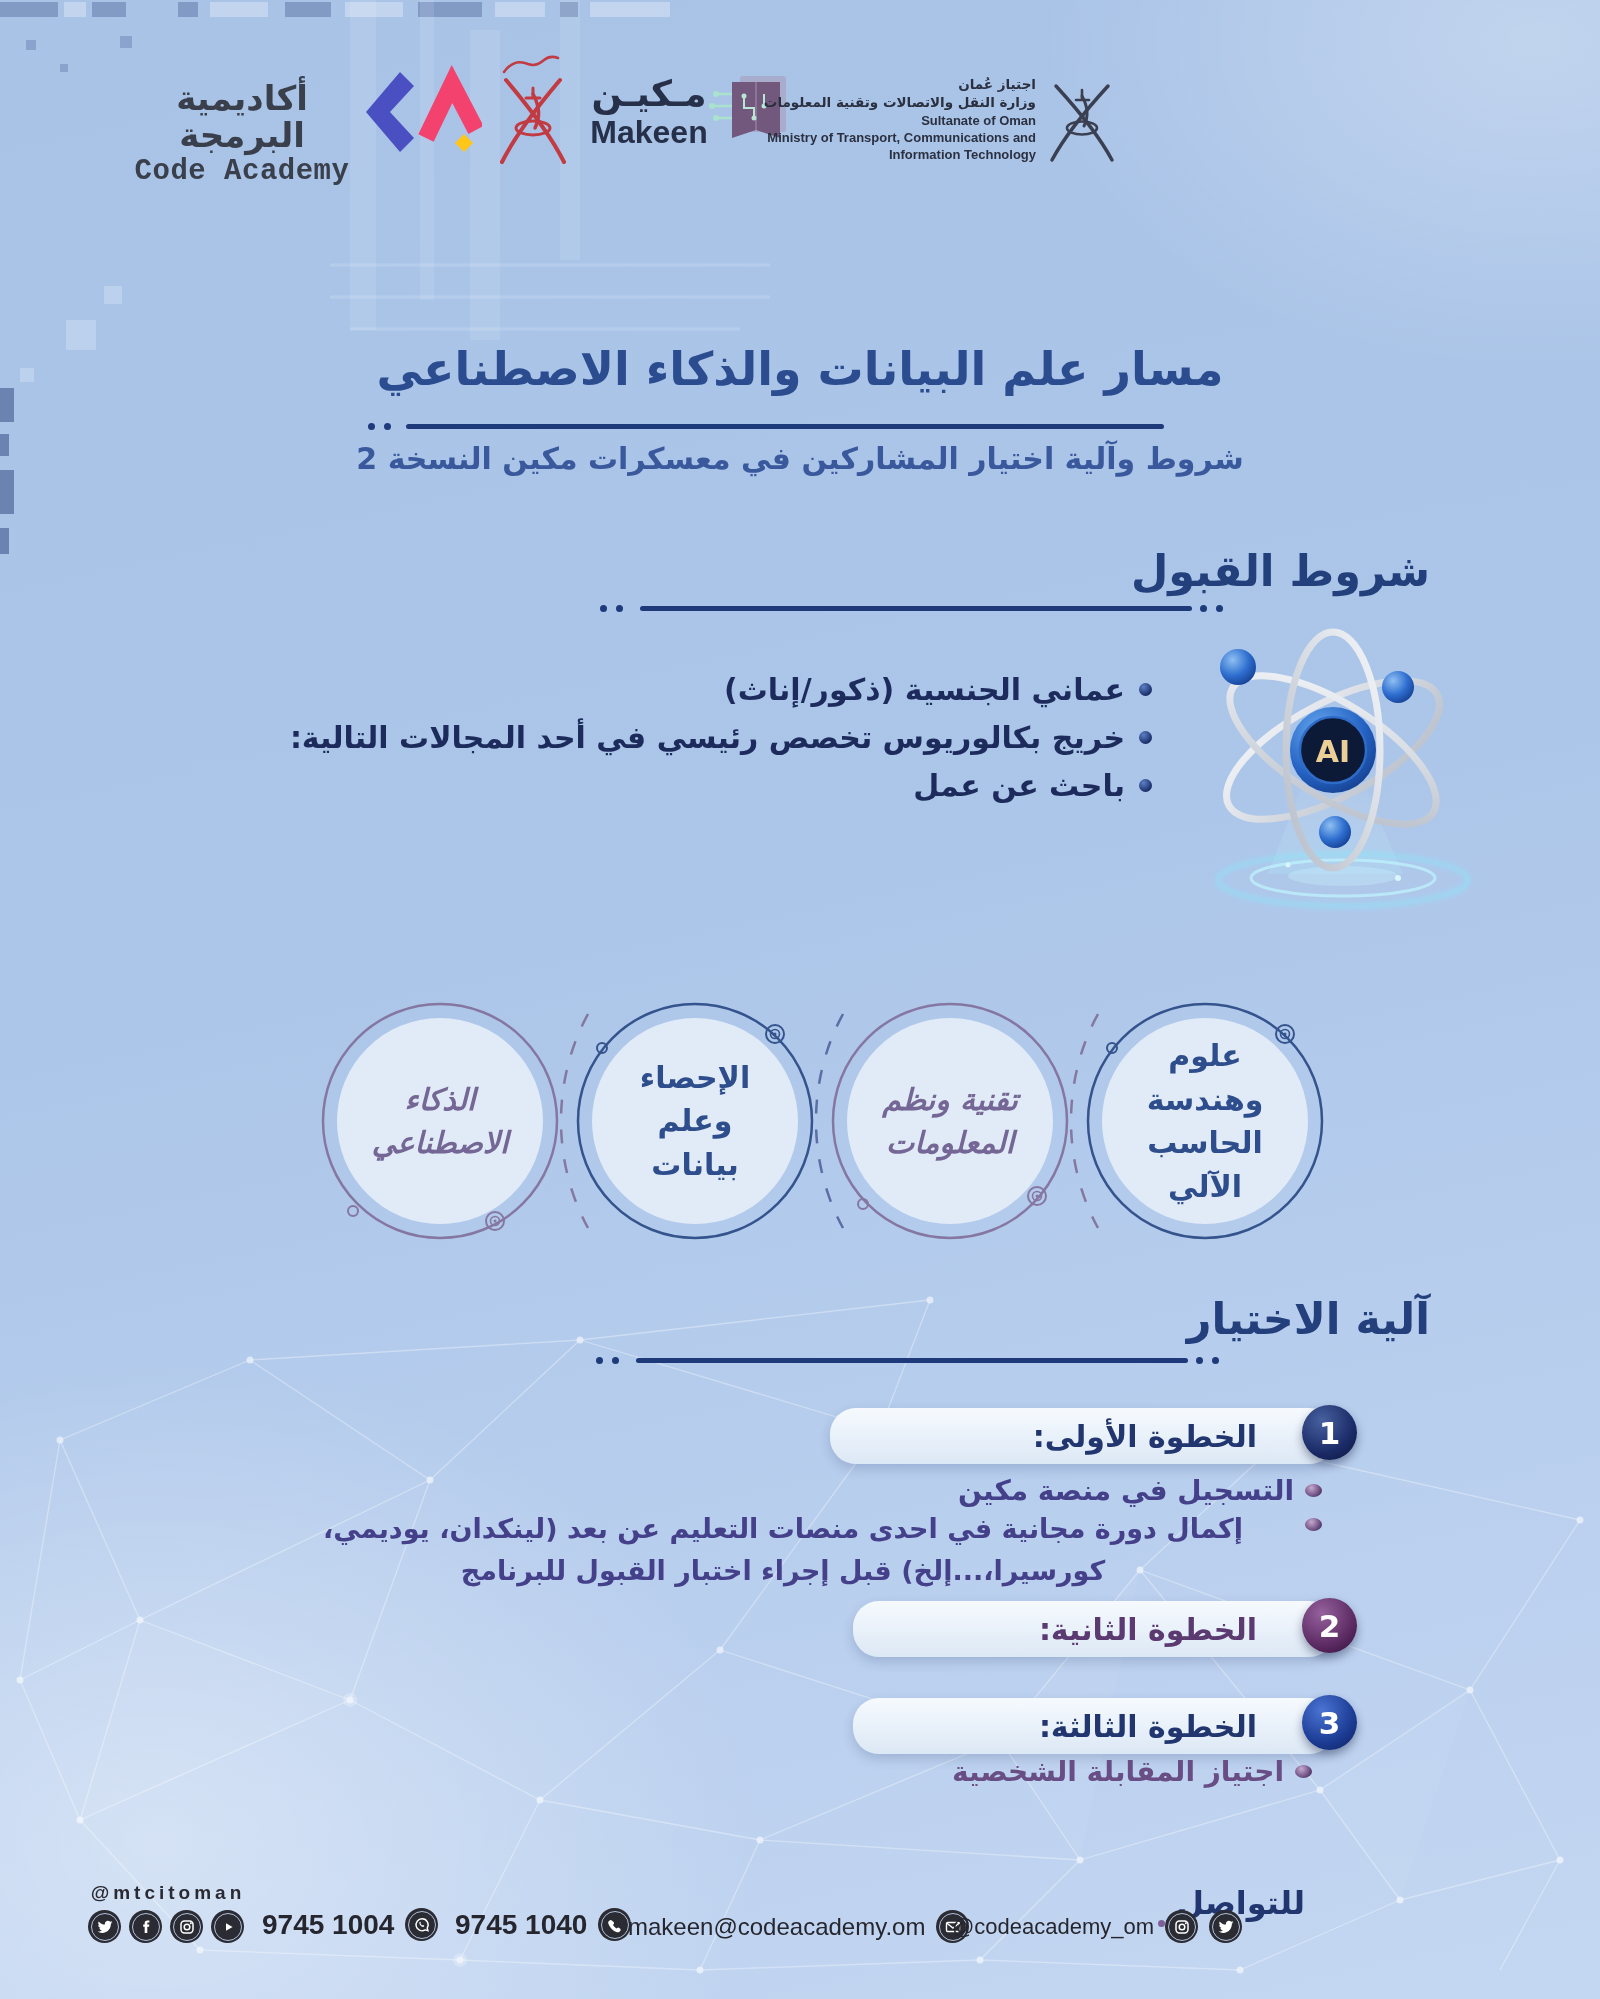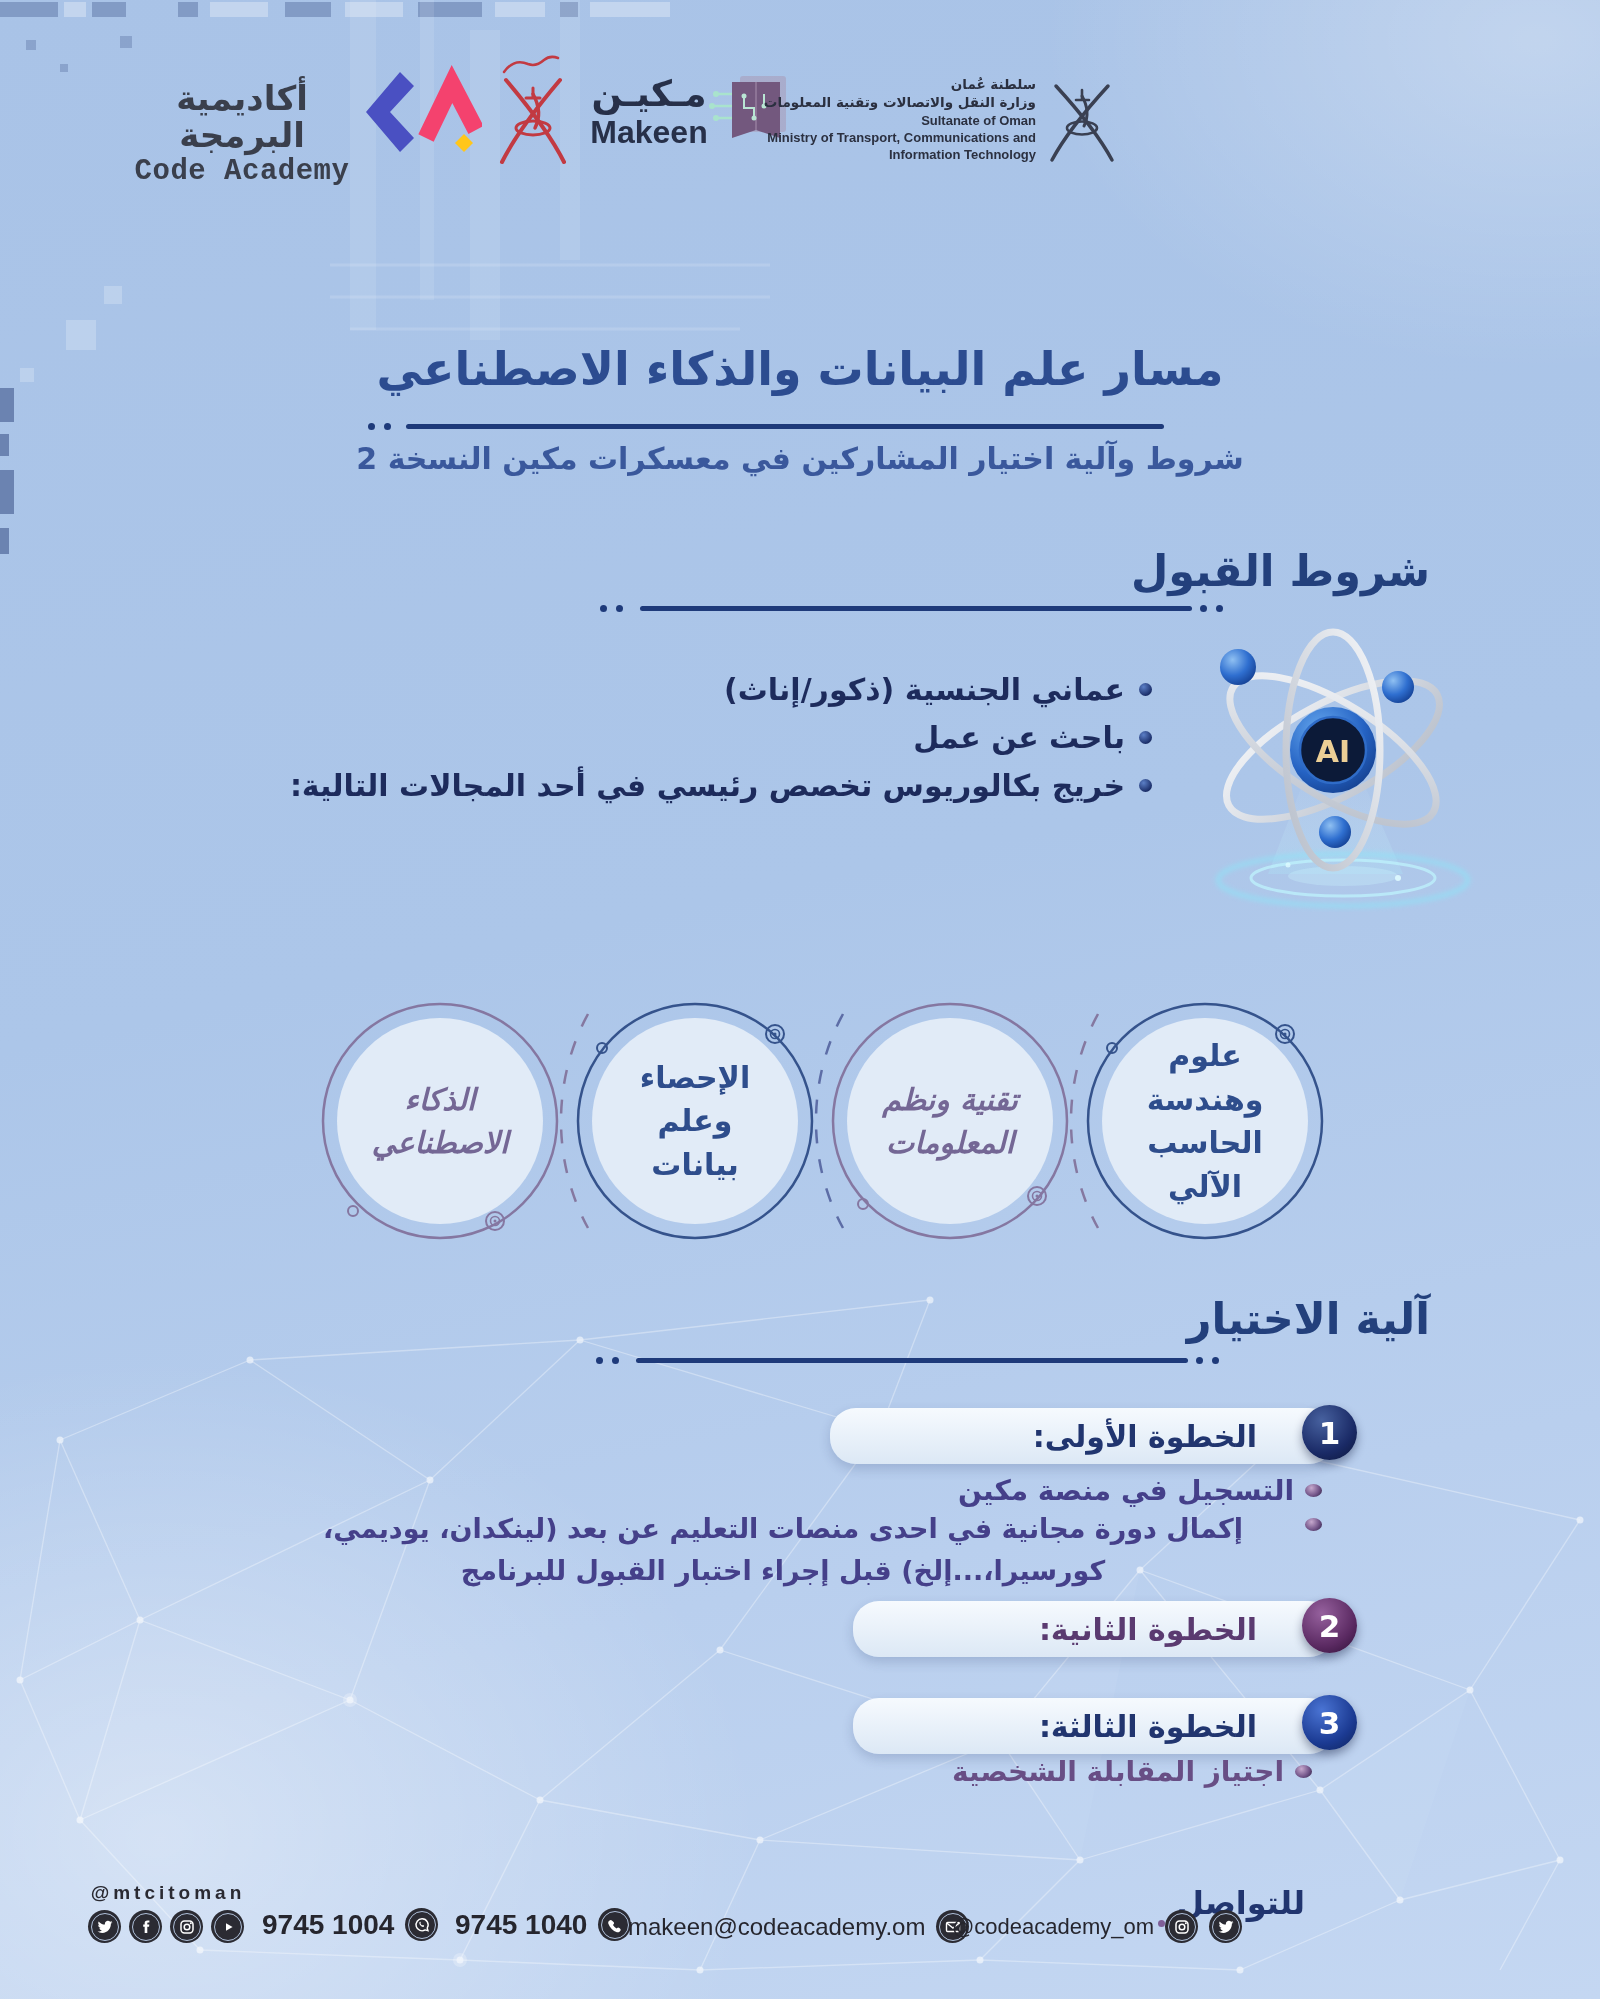--- a/index.html
+++ b/index.html
@@ -262,21 +262,21 @@
     <g stroke="#b9e6d4" stroke-width="2" fill="none">
         <path d="M38,22 v12 h10 v10 M58,20 v12"></path>
       </g>
     <g fill="#b9e6d4">
         <circle cx="38" cy="22" r="2.5"></circle>
         <circle cx="48" cy="44" r="2.5"></circle>
         <circle cx="58" cy="32" r="2.5"></circle>
       </g>
   </svg>
   <div class="ministry">
-    <div class="min-ar">سلطنة عُمان</div>
+    <div class="min-ar">اجتياز عُمان</div>
     <div class="min-ar">وزارة النقل والاتصالات وتقنية المعلومات</div>
     <div class="min-en">Sultanate of Oman</div>
     <div class="min-en">Ministry of Transport, Communications and</div>
     <div class="min-en">Information Technology</div>
   </div>
   <svg class="abs" style="left:1040px;top:68px" width="84" height="98" viewBox="0 0 84 98">
     <g stroke="#3a4052" fill="none" stroke-linecap="round">
       <path d="M12,92 C26,66 46,42 68,18" stroke-width="3.5"></path>
       <path d="M72,92 C58,66 38,42 16,18" stroke-width="3.5"></path>
       <ellipse cx="42" cy="60" rx="15" ry="6.5" stroke-width="2.6"></ellipse>
@@ -304,25 +304,25 @@
       <i></i>
     </div>
 
   <div class="adm-list">
     <div class="adm-item">
       <span class="bdot"></span>
       <span>عماني الجنسية (ذكور/إناث)</span>
     </div>
     <div class="adm-item">
       <span class="bdot"></span>
-      <span>باحث عن عمل</span>
+      <span>خريج بكالوريوس تخصص رئيسي في أحد المجالات التالية:</span>
     </div>
     <div class="adm-item">
       <span class="bdot"></span>
-      <span>خريج بكالوريوس تخصص رئيسي في أحد المجالات التالية:</span>
+      <span>باحث عن عمل</span>
     </div>
   </div>
 
   <svg class="abs" style="left:1158px;top:610px" width="380" height="330" viewBox="0 0 380 330">
     <defs>
       <radialGradient id="sphg" cx="35%" cy="30%" r="80%">
         <stop offset="0%" stop-color="#8fc0f2"></stop>
           <stop offset="55%" stop-color="#2f6fd0"></stop>
           <stop offset="100%" stop-color="#123c8e"></stop>
       </radialGradient>

